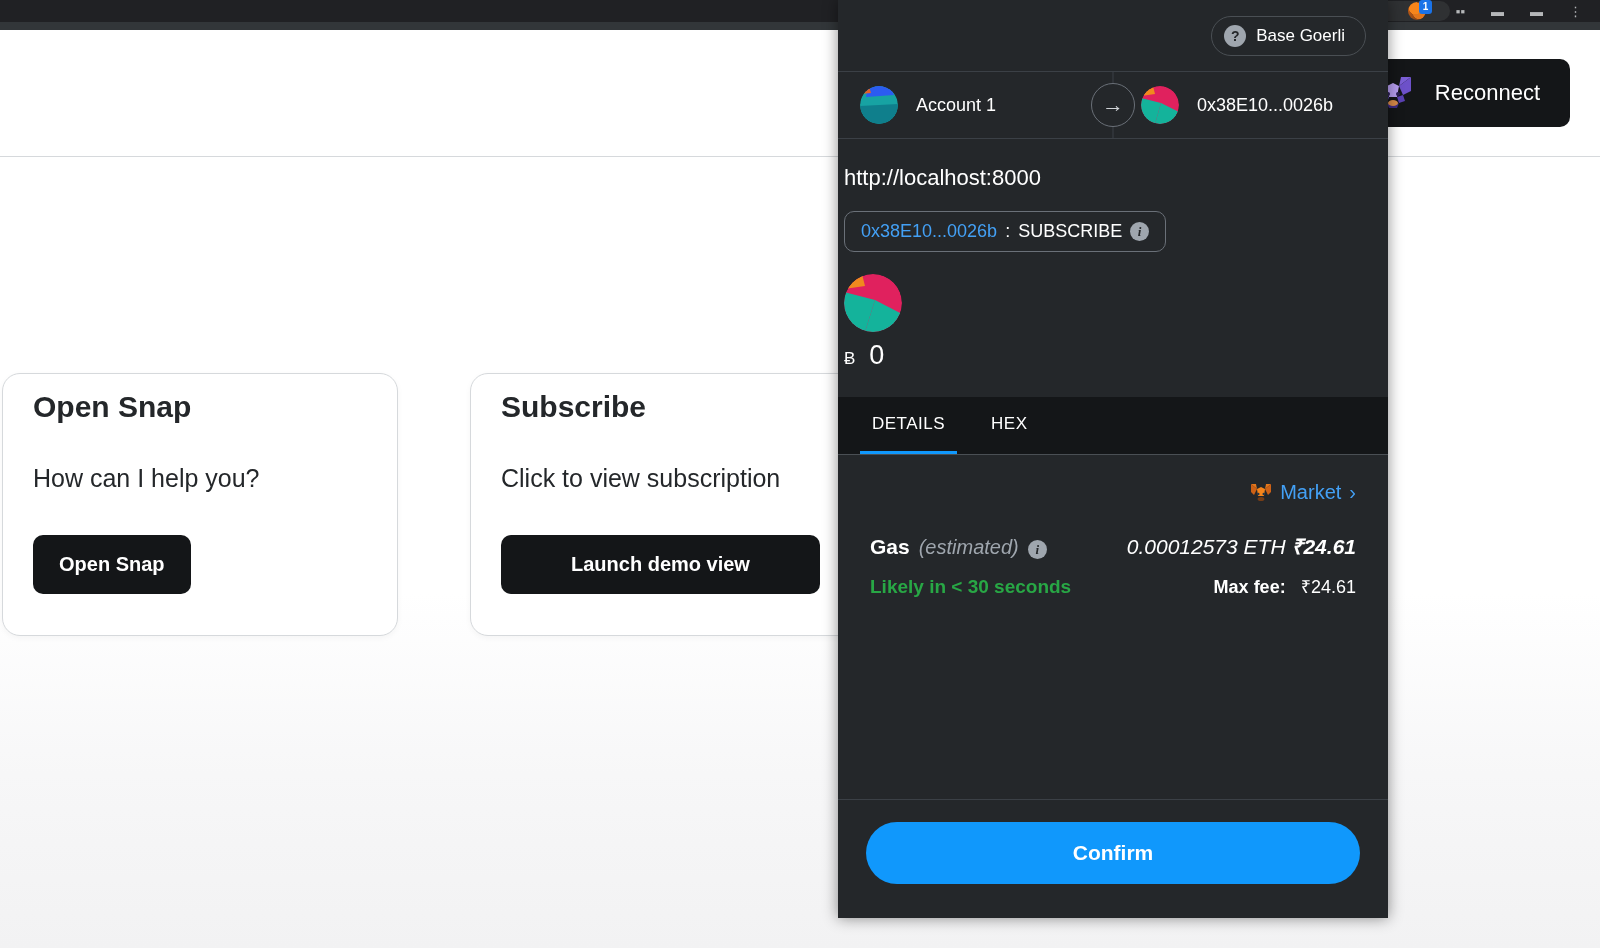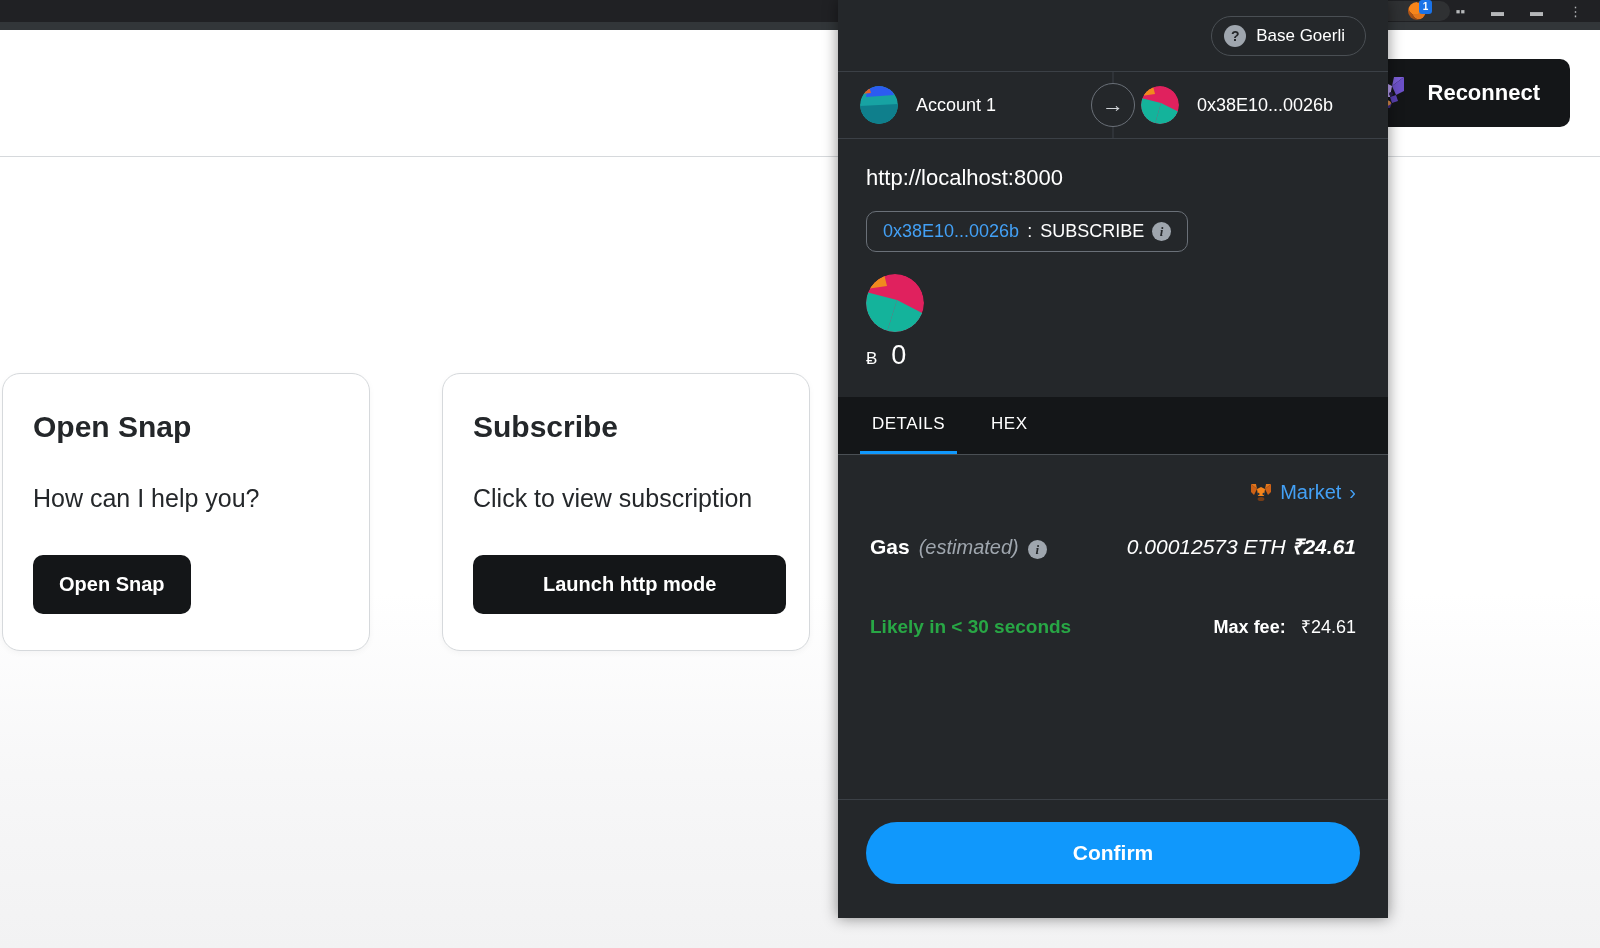--- a/index.html
+++ b/index.html
@@ -56,42 +56,42 @@
   .page-header {
     position: absolute; left: 0; top: 0; width: 1600px; height: 127px;
     background: #ffffff; border-bottom: 1px solid #d6d9dc;
     display: flex; align-items: center; justify-content: flex-end;
     padding-right: 30px;
   }
   .reconnect-btn {
     display: flex; align-items: center; gap: 22px;
     background: #141618; color: #ffffff;
     border-radius: 10px; padding: 16px 30px 16px 22px;
-    font-size: 22px; font-weight: bold; cursor: pointer;
+    font-size: 22px; font-weight: normal; cursor: pointer;
     border: none;
   }
   .fox-glyph {
     width: 40px; height: 36px; position: relative; flex: 0 0 auto;
   }
   .fox-glyph svg { width: 40px; height: 36px; display: block; }
 
   .page-body {
     position: absolute; left: 0; top: 128px; width: 1600px; height: 790px;
     background: linear-gradient(180deg,#ffffff 0%,#ffffff 55%,#f7f7f8 78%,#f2f2f3 100%);
   }
   .cards-row {
     position: absolute; left: 0; top: 215px; width: 1600px;
     display: flex; gap: 72px; padding-left: 2px;
   }
   .card {
-    width: 368px; min-height: 263px;
+    width: 396px; min-height: 263px;
     background: #ffffff;
     border: 1px solid #d6d9dc;
     border-radius: 18px;
-    padding: 36px 30px;
+    padding: 16px 30px;
     box-shadow: 0 2px 6px rgba(0,0,0,.04);
     display: flex; flex-direction: column;
   }
   .card-title { font-size: 30px; font-weight: bold; color: #24272a; }
   .card-desc { font-size: 25px; color: #24272a; margin-top: 40px; }
   .card-btn {
     margin-top: 42px; align-self: flex-start;
     background: #141618; color: #ffffff; border: none;
     border-radius: 10px; font-size: 20px; font-weight: bold;
     padding: 18px 26px; cursor: pointer; white-space: nowrap;
@@ -142,21 +142,21 @@
     width: 44px; height: 44px; border-radius: 50%;
     border: 1px solid #6a7078; background: #24272a;
     display: flex; align-items: center; justify-content: center;
     color: #d0d4d8; font-size: 22px;
   }
   .vline {
     position:absolute; left:50%; top:0; bottom:0; width:1px;
     background:#3b4046; transform: translateX(-50%);
   }
 
-  .mm-origin { padding: 26px 22px 0 28px; }
+  .mm-origin { padding: 26px 22px 0 6px; }
   .origin-url { font-size: 22px; color: #ffffff; }
   .contract-pill {
     display: inline-flex; align-items: center; gap: 8px;
     margin-top: 20px;
     border: 1px solid #6a7078; border-radius: 10px;
     padding: 9px 16px; font-size: 18px; color: #ffffff; cursor: pointer;
   }
   .contract-addr { color: #43a0f5; }
   .info-circle {
     width: 19px; height: 19px; border-radius: 50%;
@@ -198,21 +198,21 @@
   }
   .gas-label { font-size: 21px; font-weight: bold; color: #ffffff; display: flex; align-items: flex-end; gap: 9px; }
   .gas-est { font-weight: normal; font-style: italic; color: #9fa6ae; font-size: 20px; }
   .gas-amount { font-size: 21px; color: #ffffff; font-style: italic; }
   .gas-fiat { font-weight: bold; }
   .gas-row2 {
     display: flex; justify-content: space-between; align-items: baseline;
     margin-top: 14px;
   }
   .gas-speed { color: #28a745; font-size: 19px; font-weight: bold; }
-  .maxfee { font-size: 18px; color: #ffffff; margin-top: 40px; }
+  .maxfee { font-size: 18px; color: #ffffff; }
   .maxfee b { font-weight: bold; }
   .maxfee span { font-weight: normal; margin-left: 10px; }
 
   .mm-footer {
     border-top: 1px solid #3b4046;
     padding: 22px 28px 34px 28px;
     display: flex; gap: 28px; background: #24272a;
   }
   .btn-reject, .btn-confirm {
     flex: 1; height: 62px; border-radius: 32px;
@@ -270,21 +270,21 @@
 
       <div class="card">
         <div class="card-title">Open Snap</div>
         <div class="card-desc">How can I help you?</div>
         <button class="card-btn">Open Snap</button>
       </div>
 
       <div class="card">
         <div class="card-title">Subscribe</div>
         <div class="card-desc">Click to view subscription</div>
-        <button class="card-btn wide">Launch http mode</button>
+        <button class="card-btn wide">Launch demo view</button>
       </div>
 
     </div>
   </div>
 </div>
 
 <div class="mm-popup">
 
   <div class="mm-top">
     <div class="network-pill">

